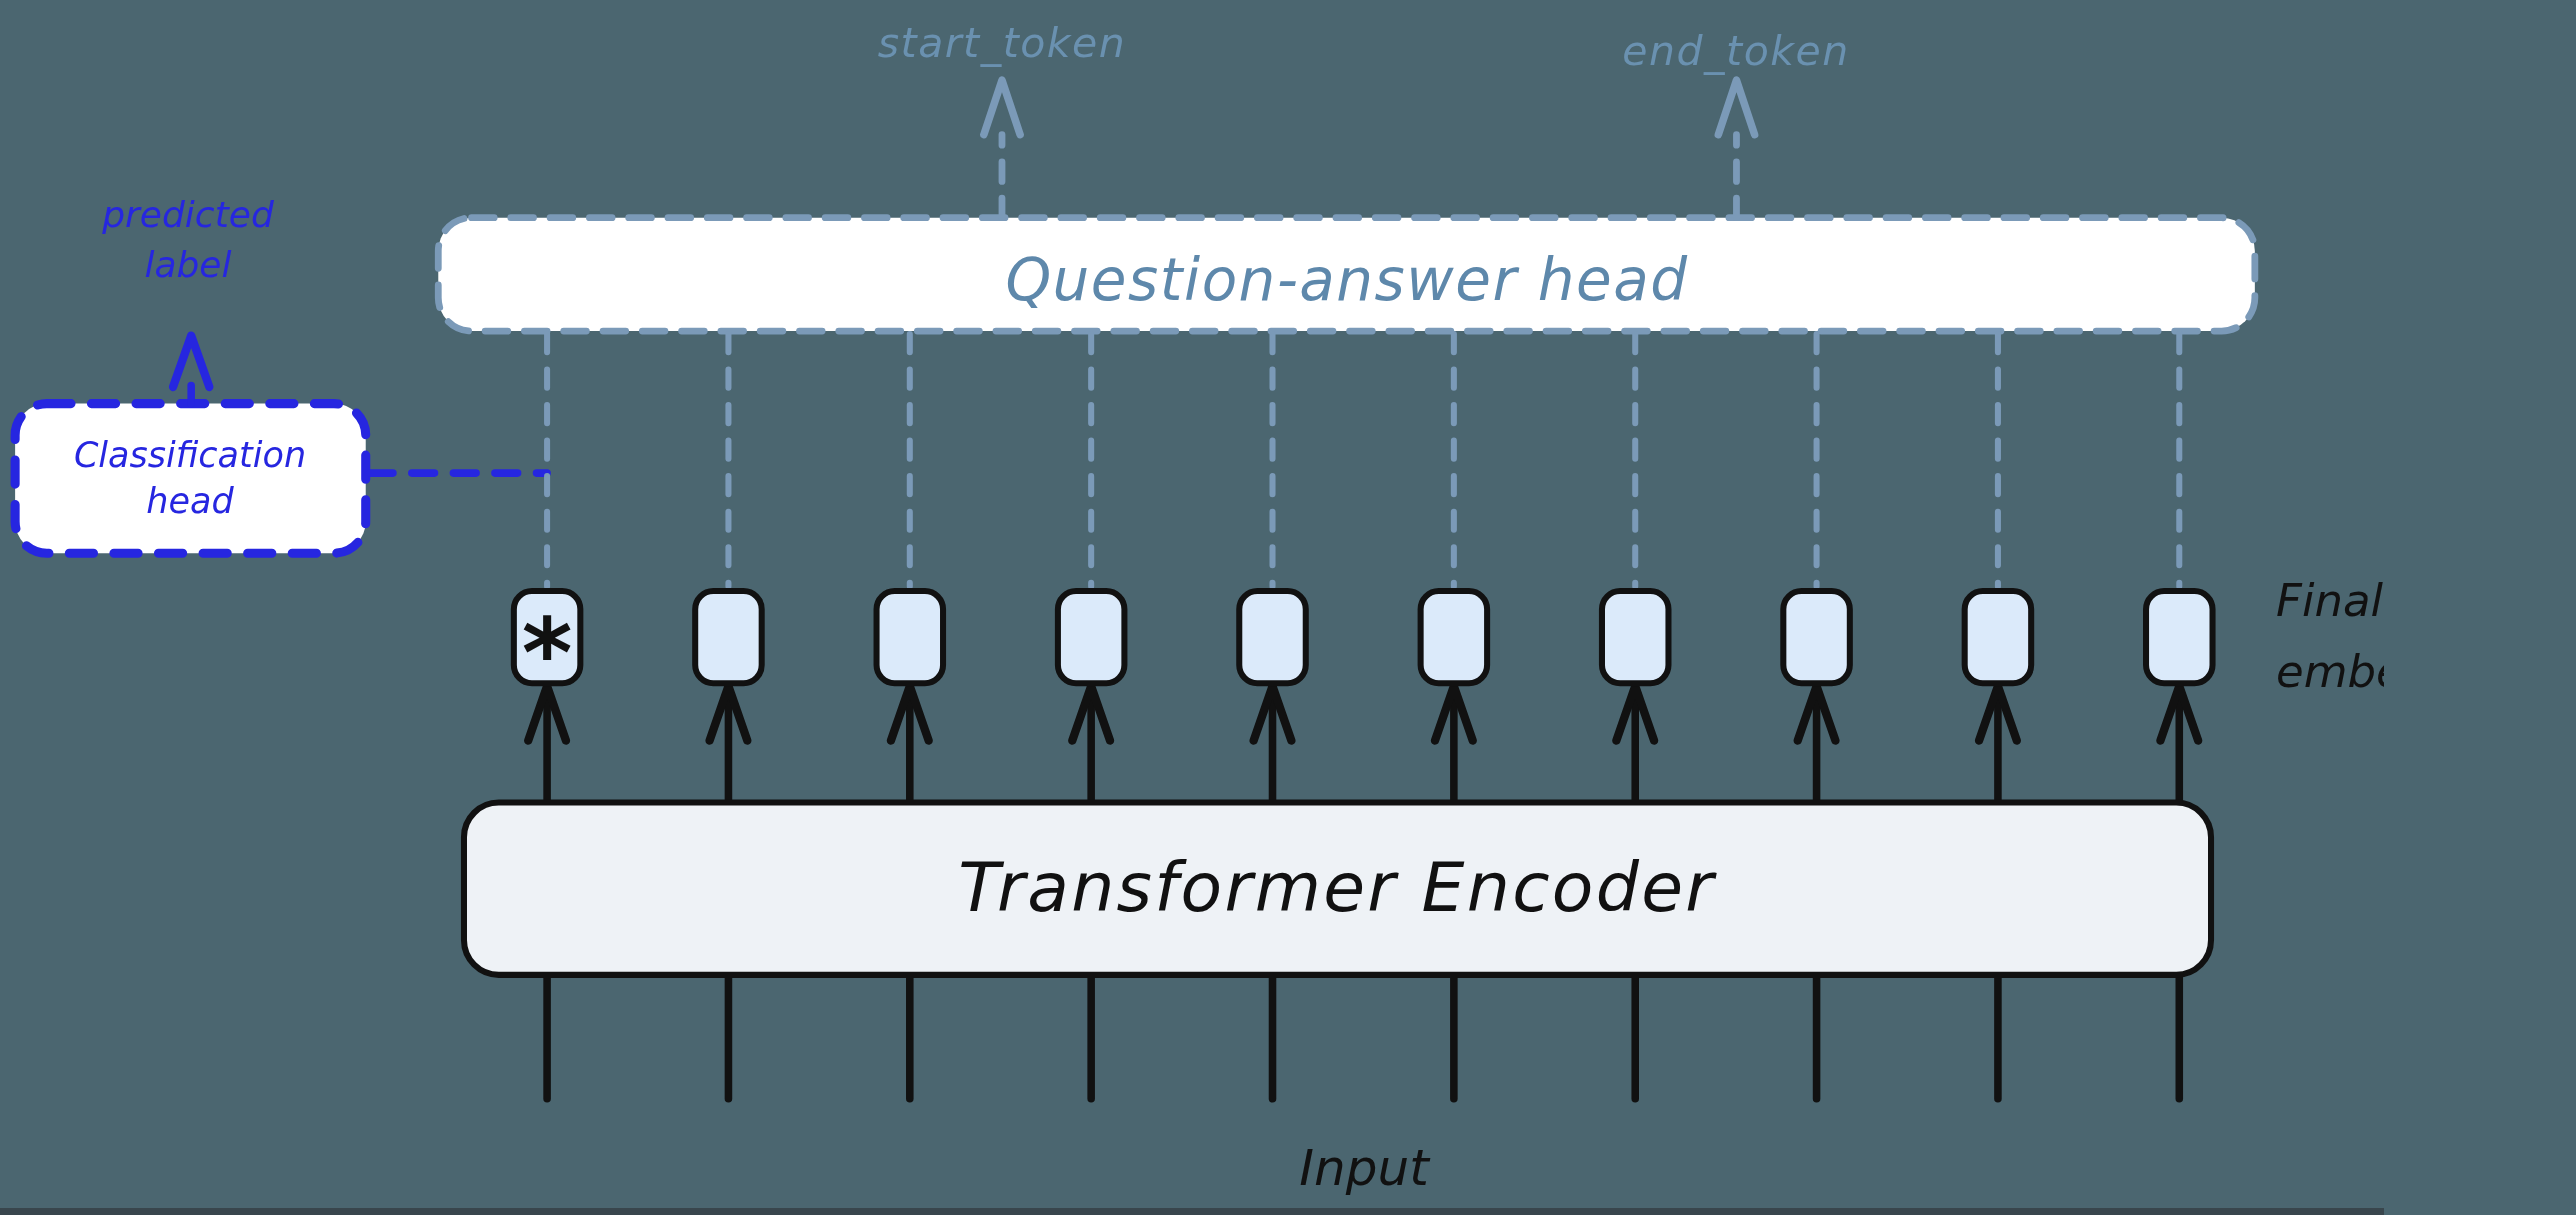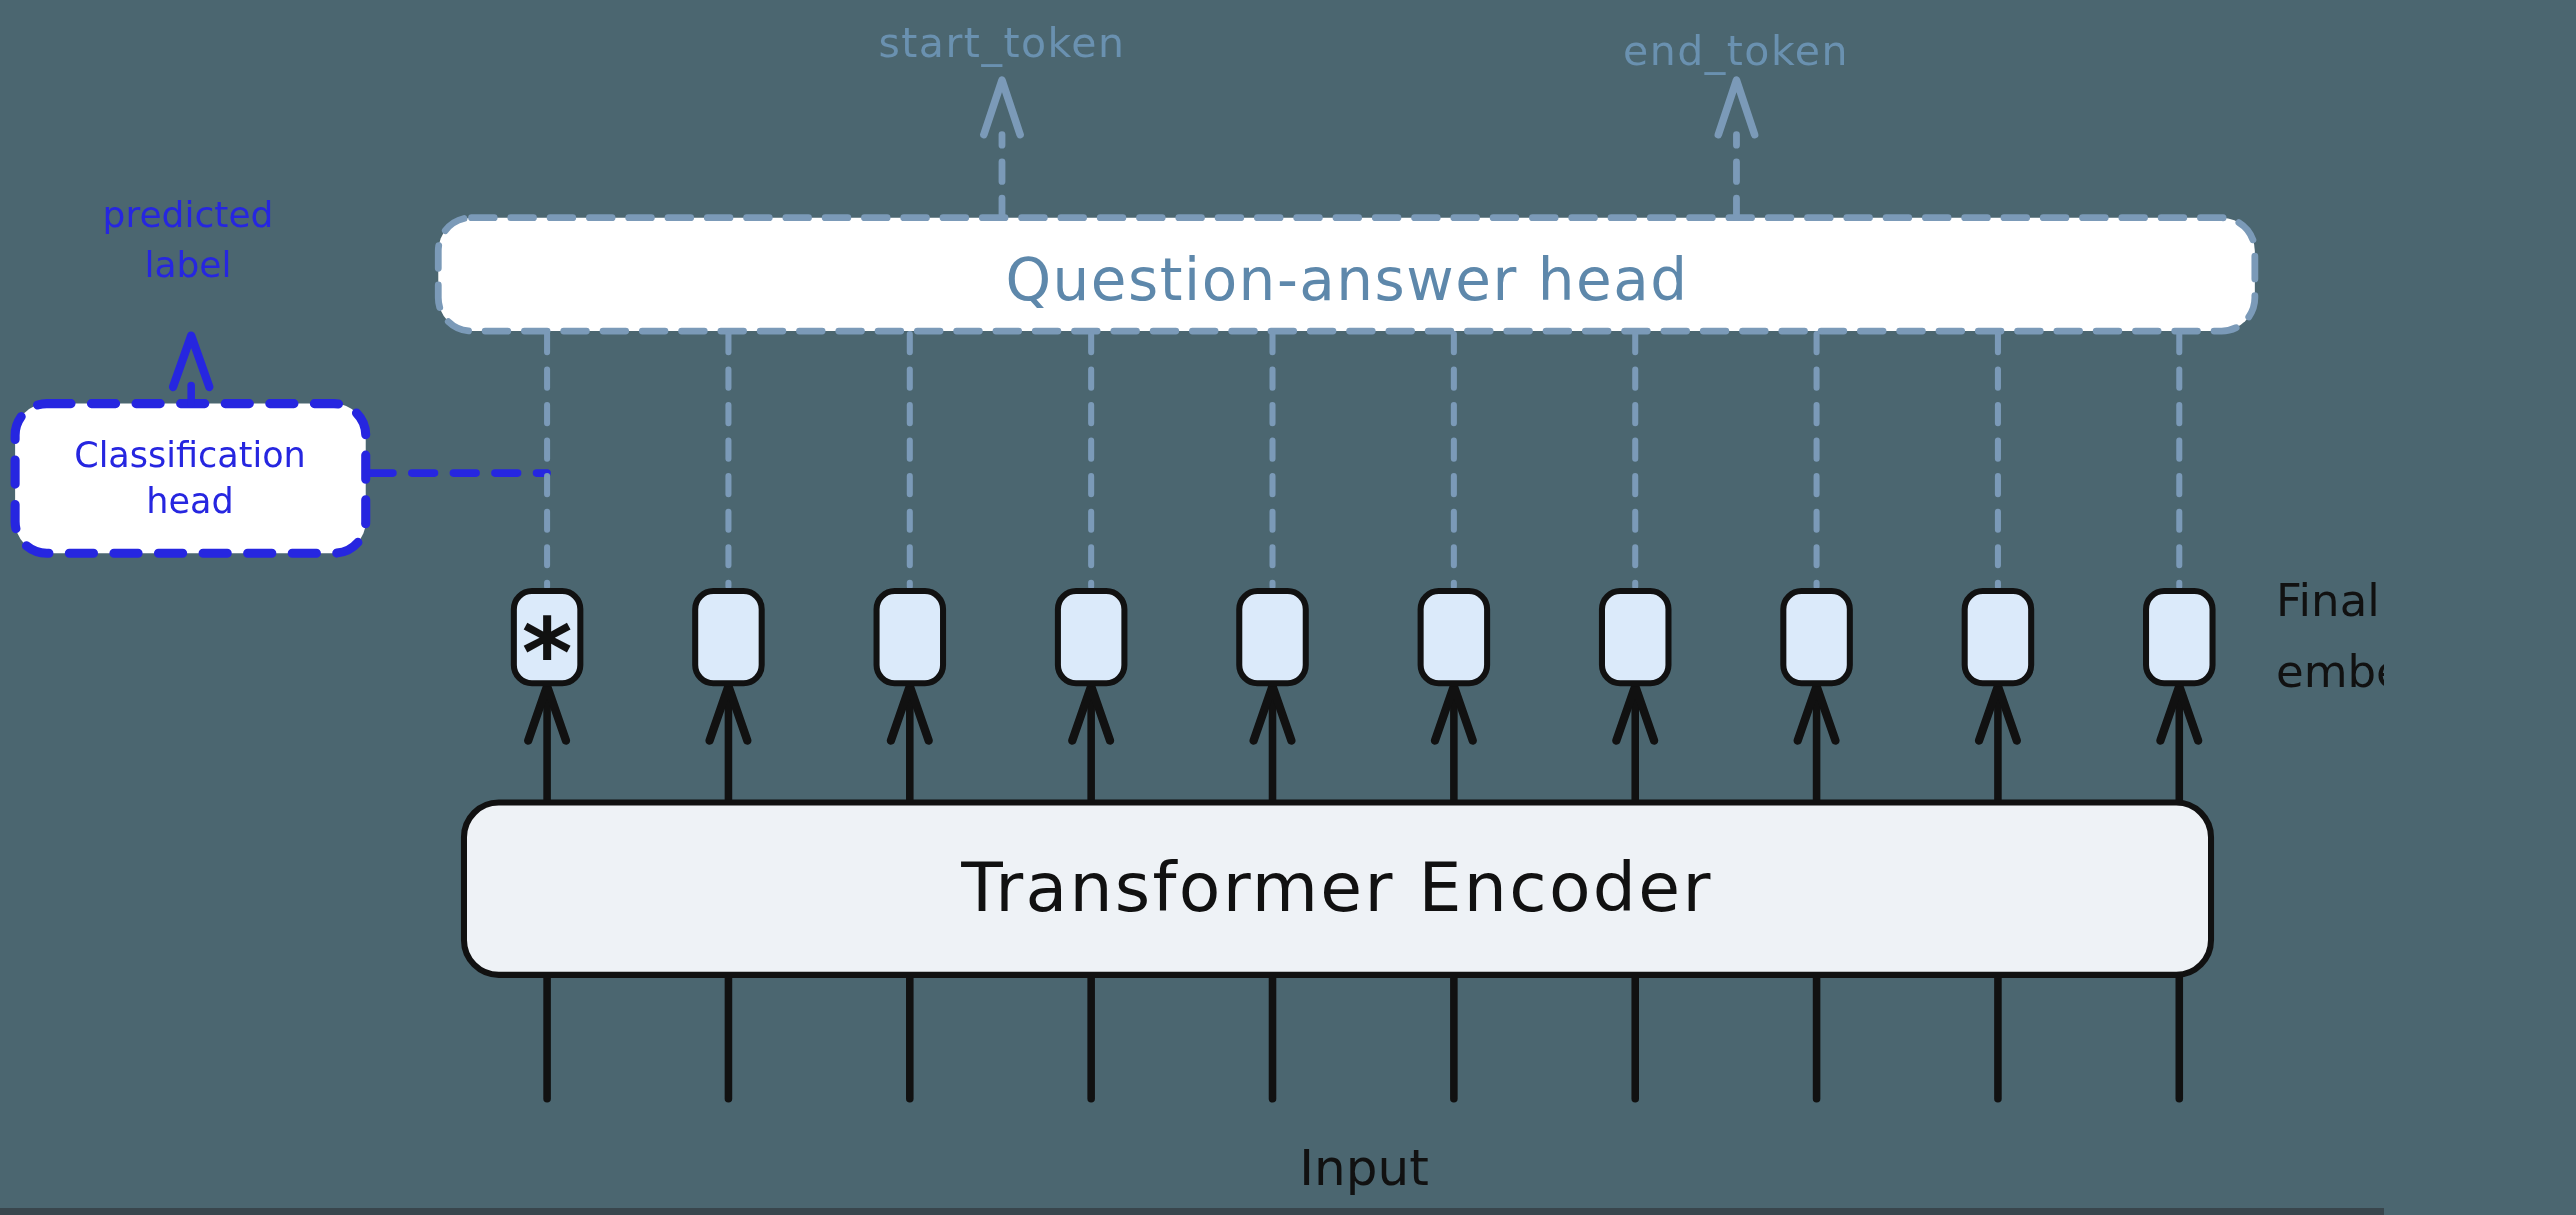--- a/index.html
+++ b/index.html
@@ -2,20 +2,21 @@
 <html style="font-size:12px"><head>
 <meta charset="utf-8">
 <style>
   html,body{margin:0;padding:0;background:#4b6670;}
   .canvas{
     position:relative;
     width:2384px;height:1216px;
     background:var(--bg,#4b6670);
     overflow:hidden;
     font-family:"DejaVu Sans", sans-serif;
+    font-style:italic;
   }
   .diagram-svg{position:absolute;left:0;top:0;}
   .lbl{position:absolute;white-space:pre;line-height:1;}
   .centered{transform:translateX(-50%);text-align:center;}
   .token-lbl{font-size:41px;color:var(--token-label);letter-spacing:1.5px;}
   .qa-lbl{font-size:58px;color:var(--qa-text);letter-spacing:1.5px;}
   .blue-lbl{font-size:36px;color:var(--blue);line-height:1.4;}
   .cls-lbl{font-size:35px;color:var(--blue);line-height:1.32;}
   .black-lbl{color:var(--ink);}
   .final-lbl{font-size:45px;line-height:1.58;text-align:left;}

